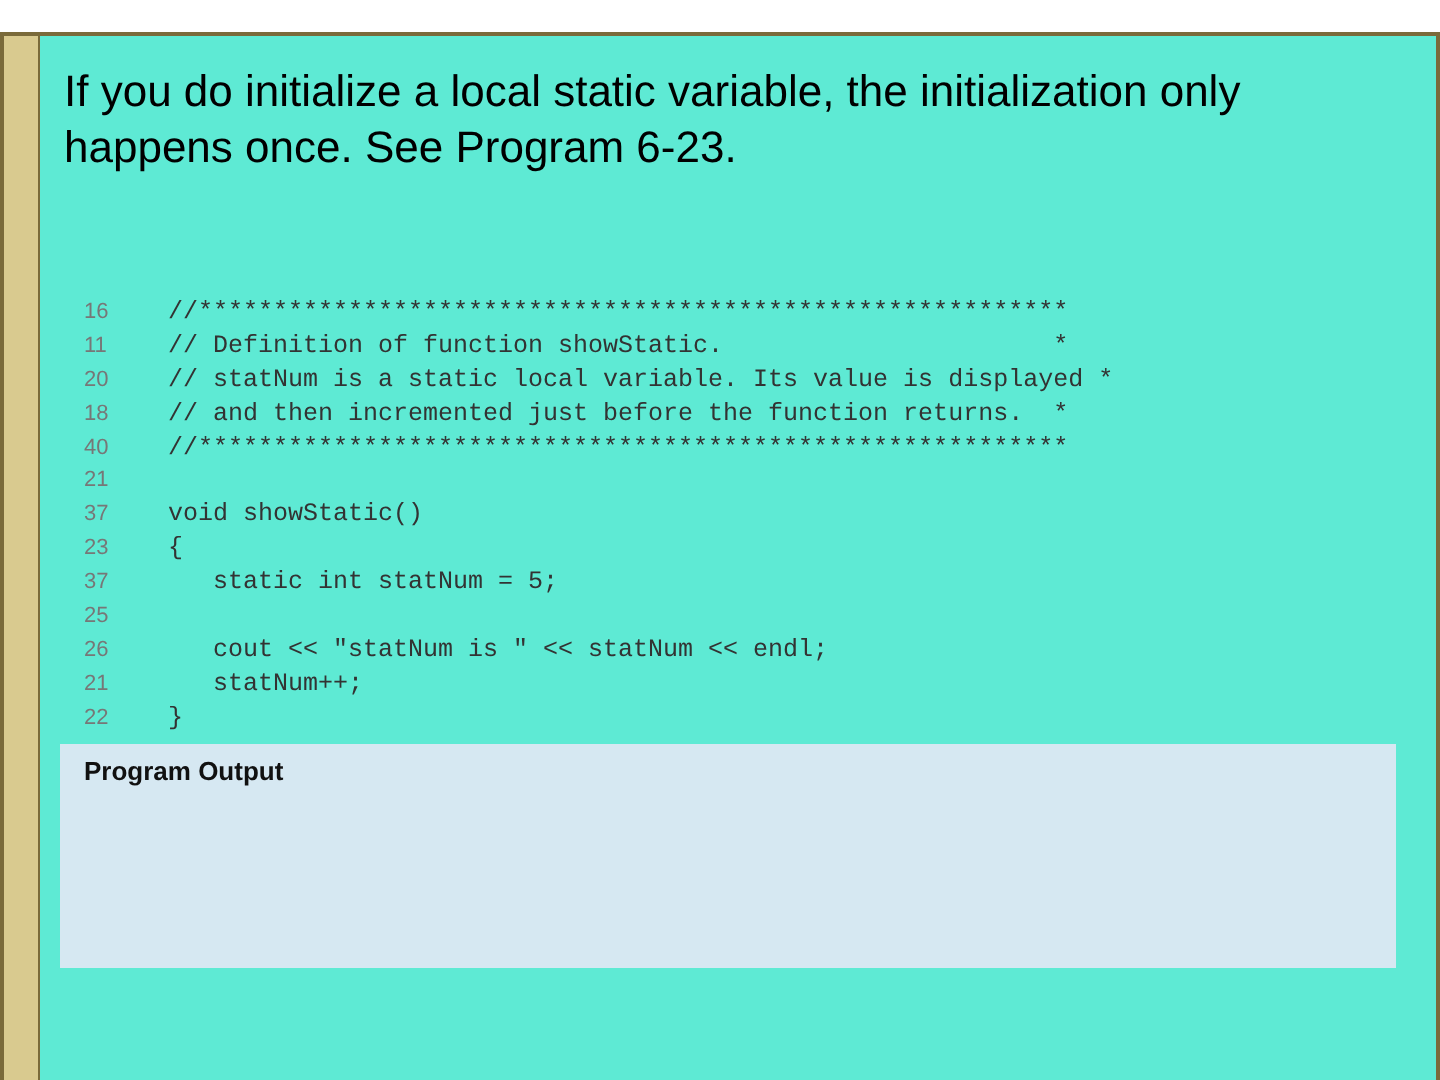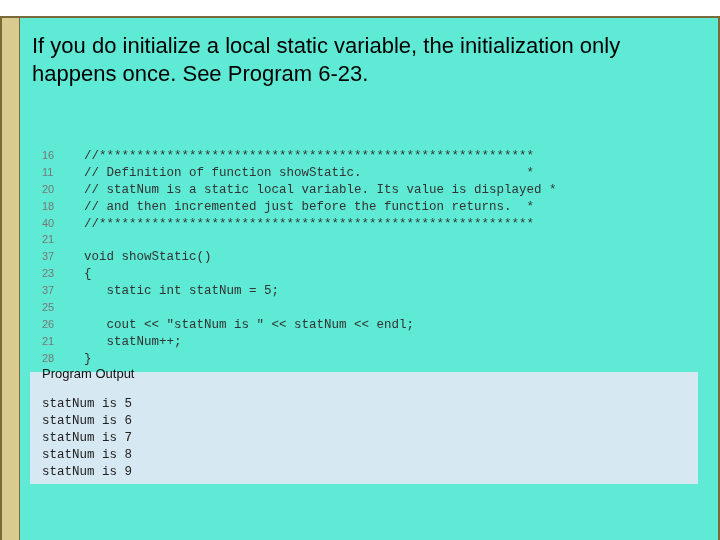--- a/index.html
+++ b/index.html
@@ -52,24 +52,24 @@
     width: 28px;
     color: #777;
     text-align: left;
     margin-right: 14px;
     font-family: Arial, sans-serif;
     font-size: 11px;
   }
   .output-heading {
     position: absolute;
     left: 40px;
-    top: 348px;
+    top: 360px;
     font-family: Arial, sans-serif;
     font-size: 13px;
-    font-weight: normal;
+    font-weight: bold;
     color: #111;
   }
   .output-block {
     position: absolute;
     left: 40px;
     top: 378px;
     width: 640px;
     font-family: "Courier New", Courier, monospace;
     font-size: 12.5px;
     line-height: 1.35;
@@ -100,23 +100,18 @@
 <span class="ln">20</span>// statNum is a static local variable. Its value is displayed *
 <span class="ln">18</span>// and then incremented just before the function returns.  *
 <span class="ln">40</span>//**********************************************************
 <span class="ln">21</span>
 <span class="ln">37</span>void showStatic()
 <span class="ln">23</span>{
 <span class="ln">37</span>   static int statNum = 5;
 <span class="ln">25</span>
 <span class="ln">26</span>   cout &lt;&lt; "statNum is " &lt;&lt; statNum &lt;&lt; endl;
 <span class="ln">21</span>   statNum++;
-<span class="ln">28</span>}
+<span class="ln">22</span>}
 </div>
 
   <div class="output-bg"></div>
   <div class="output-heading">Program Output</div>
-  <div class="output-block" id="output-listing">statNum is 5
-statNum is 6
-statNum is 7
-statNum is 8
-statNum is 9</div>
 </div>
 
 </body></html>

